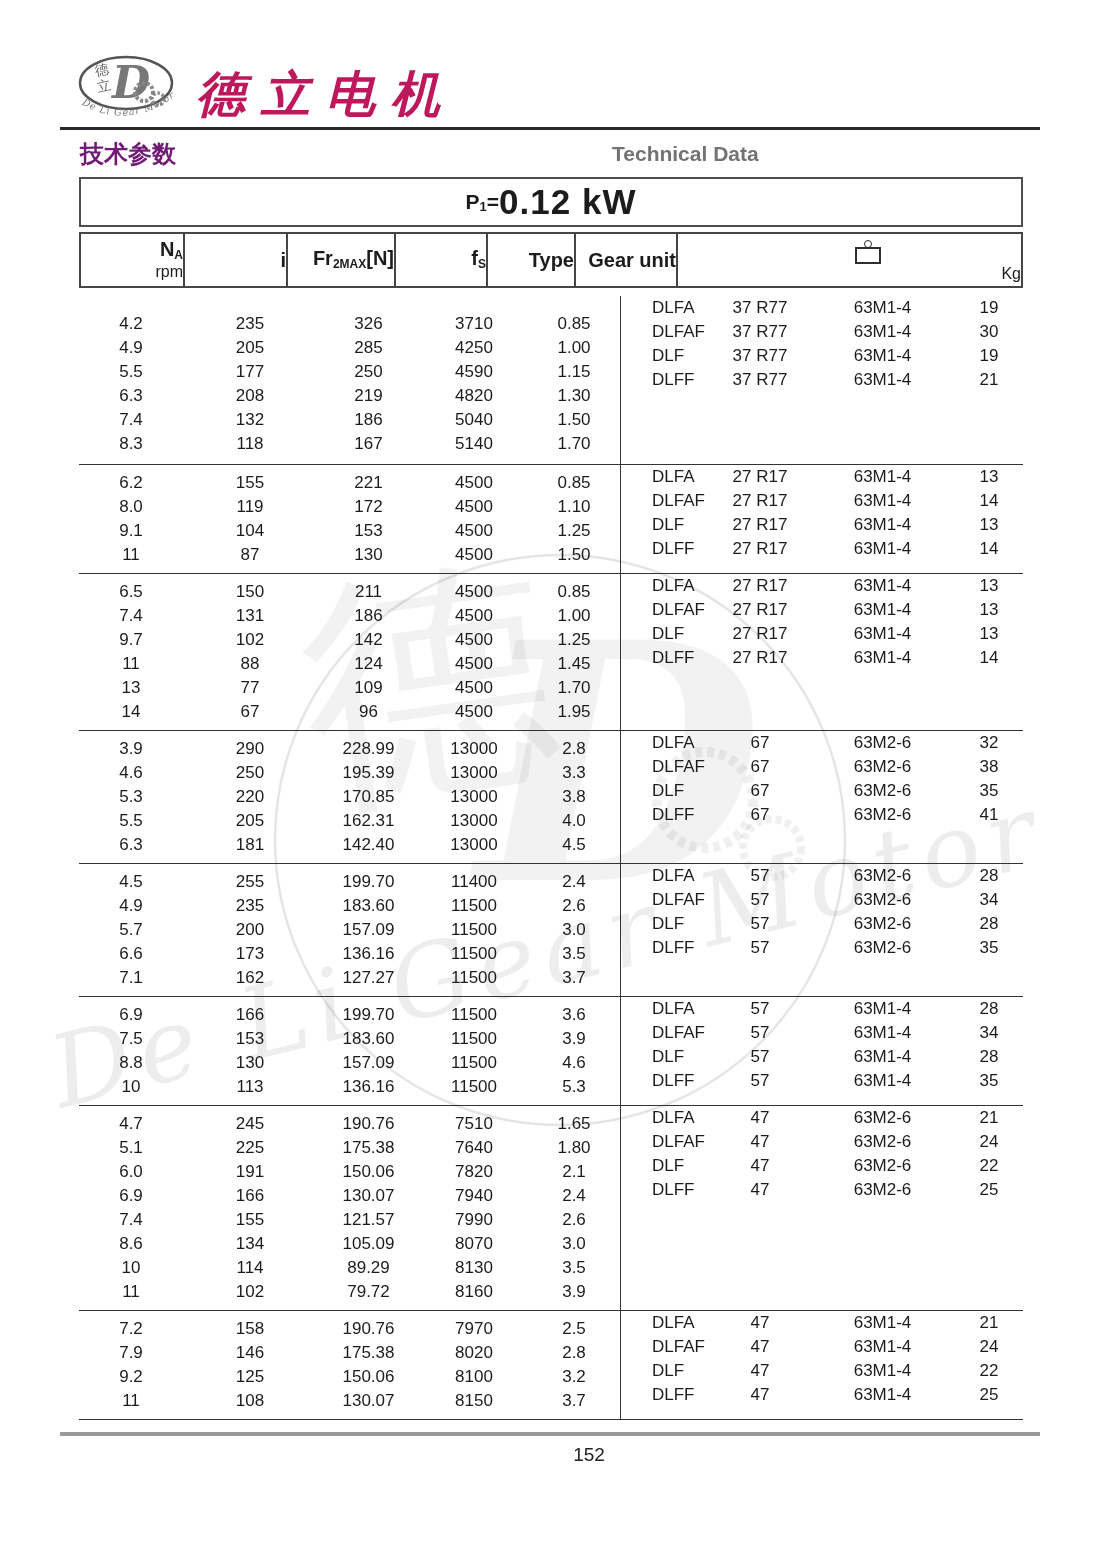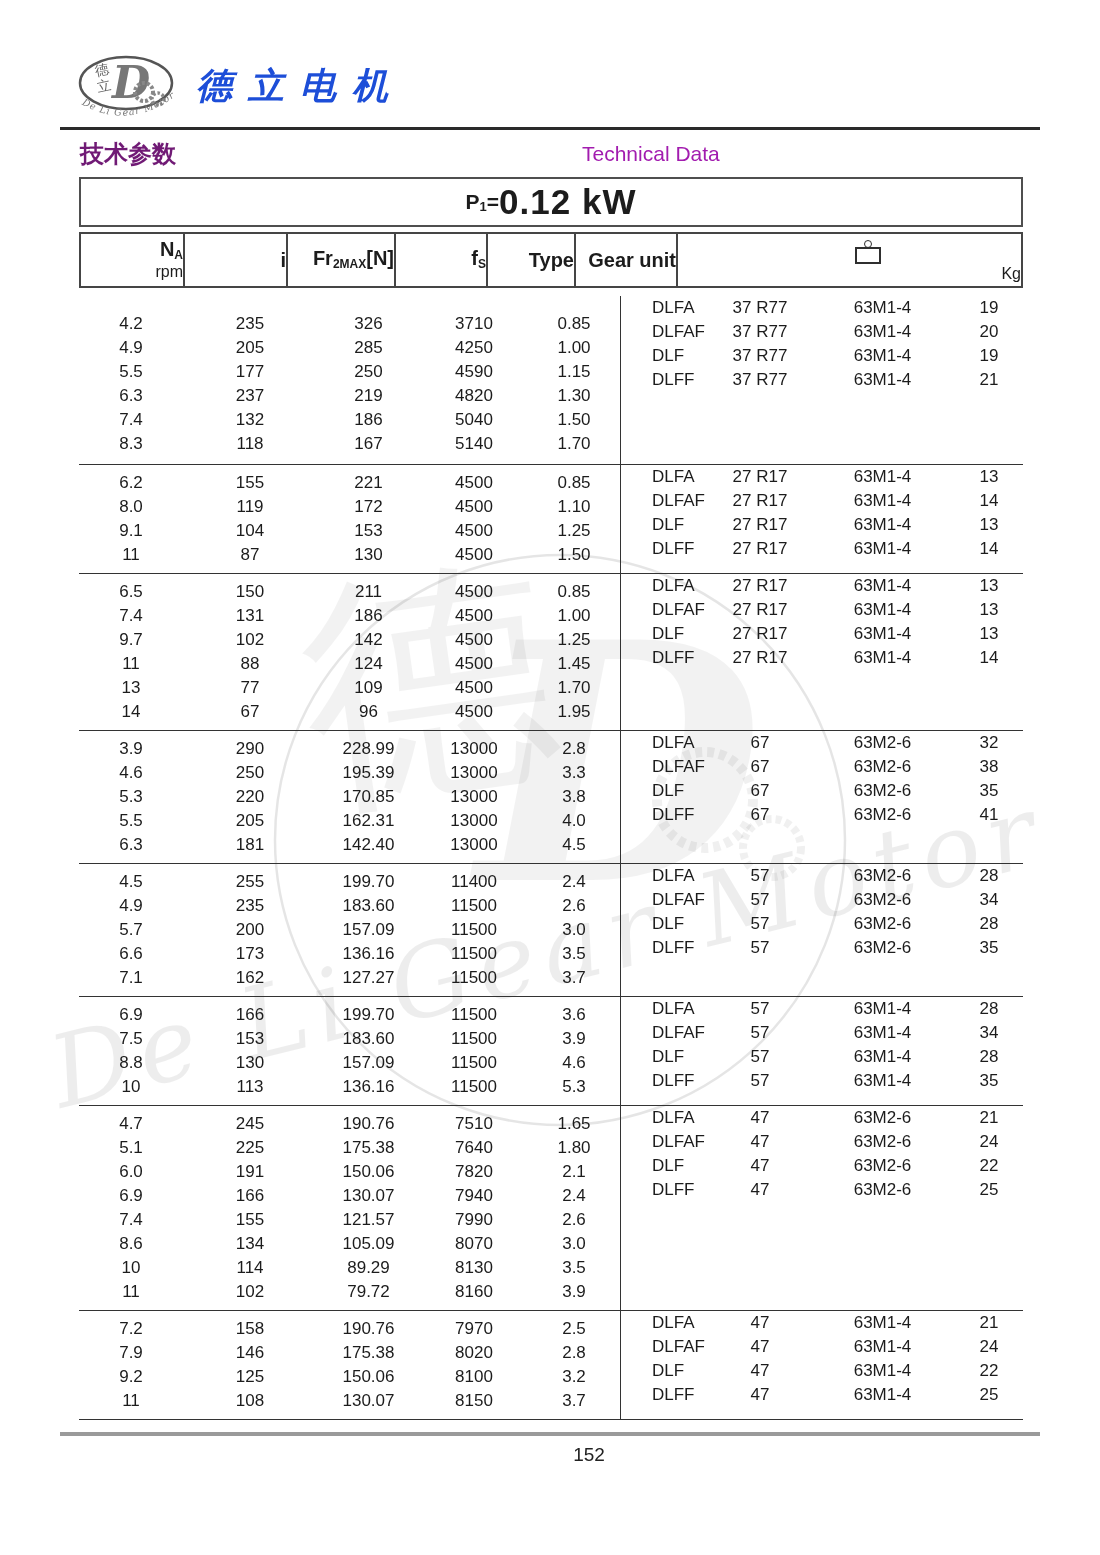--- a/index.html
+++ b/index.html
@@ -9,26 +9,26 @@
     font-family:"Liberation Sans", sans-serif; color:#1c1c1c; overflow:hidden;
   }
   .content { position:relative; z-index:1; }
   
   .watermark { position:absolute; inset:0; z-index:0; pointer-events:none; }
   
   .logo-svg { position:absolute; left:70px; top:50px; width:115px; height:80px; }
   .brand-name {
     position:absolute; left:196px; top:62px;
     font-family:"DejaVu Serif", serif; font-weight:bold; font-style:italic;
-    font-size:36px; letter-spacing:16px; color:#1d4ed8;
+    font-size:49px; letter-spacing:16px; color:#be185d;
   }
   .top-rule { position:absolute; left:60px; width:980px; top:127px; height:3px; background:#2a2a2a; }
   
   .sec-title-cn { position:absolute; left:80px; top:138px; font-size:24px; font-weight:bold; color:#701a75; }
-  .sec-title-en { position:absolute; left:582px; top:142px; font-size:21px; font-weight:normal; color:#a21caf; }
+  .sec-title-en { position:absolute; left:612px; top:142px; font-size:21px; font-weight:bold; color:#737373; }
   
   .power-box {
     position:absolute; left:79px; top:177px; width:944px; height:50px;
     border:2px solid #4f4f4f; display:flex; align-items:center; justify-content:center;
   }
   .power-box .pfx { font-size:21px; font-weight:bold; }
   .power-box .psub { font-size:13px; font-weight:bold; vertical-align:-4px; position:relative; top:4px; }
   .power-box .peq { font-size:21px; font-weight:bold; }
   .power-box .pval { font-size:35px; font-weight:bold; letter-spacing:1px; }
   
@@ -151,21 +151,21 @@
             </div>
             <div class="trow">
               <div class="cell w0">5.5</div>
               <div class="cell w1">177</div>
               <div class="cell w2">250</div>
               <div class="cell w3">4590</div>
               <div class="cell w4">1.15</div>
             </div>
             <div class="trow">
               <div class="cell w0">6.3</div>
-              <div class="cell w1">237</div>
+              <div class="cell w1">208</div>
               <div class="cell w2">219</div>
               <div class="cell w3">4820</div>
               <div class="cell w4">1.30</div>
             </div>
             <div class="trow">
               <div class="cell w0">7.4</div>
               <div class="cell w1">132</div>
               <div class="cell w2">186</div>
               <div class="cell w3">5040</div>
               <div class="cell w4">1.50</div>
@@ -182,21 +182,21 @@
             <div class="trow">
               <div class="cell r0">DLFA</div>
               <div class="cell r1">37 R77</div>
               <div class="cell r2">63M1-4</div>
               <div class="cell r3">19</div>
             </div>
             <div class="trow">
               <div class="cell r0">DLFAF</div>
               <div class="cell r1">37 R77</div>
               <div class="cell r2">63M1-4</div>
-              <div class="cell r3">20</div>
+              <div class="cell r3">30</div>
             </div>
             <div class="trow">
               <div class="cell r0">DLF</div>
               <div class="cell r1">37 R77</div>
               <div class="cell r2">63M1-4</div>
               <div class="cell r3">19</div>
             </div>
             <div class="trow">
               <div class="cell r0">DLFF</div>
               <div class="cell r1">37 R77</div>

